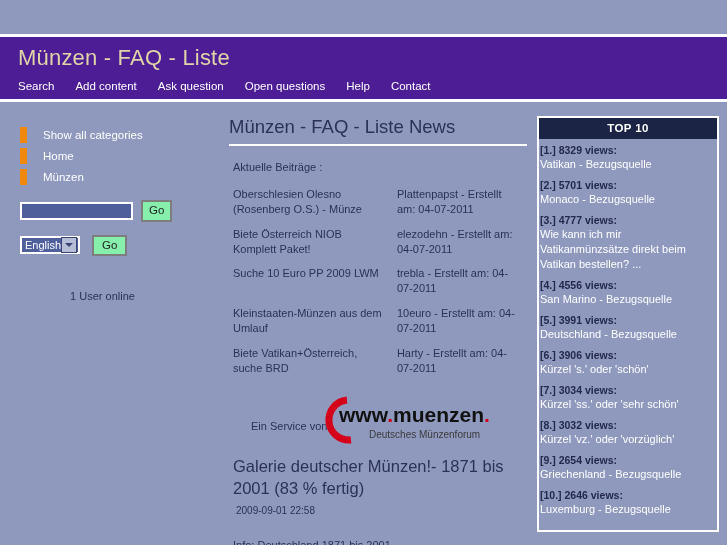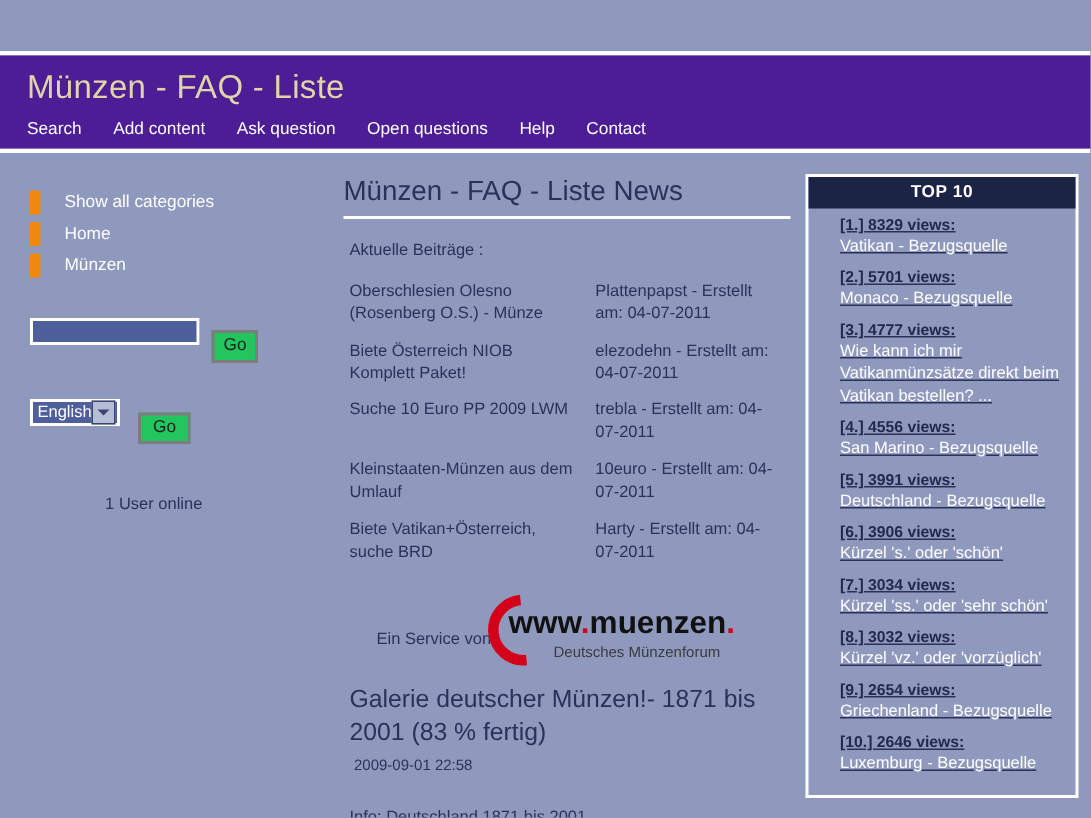--- a/index.html
+++ b/index.html
@@ -103,28 +103,27 @@
     height: 14px;
     background: #4f5f9c;
     border: 2px solid #ffffff;
     outline: none;
     color: #ffffff;
     font-size: 11px;
     font-family: "Liberation Sans", sans-serif;
     padding: 0 2px;
   }
   .go-button {
-    background: #22c55e;
+    background: #86efac;
     border: 2px solid #7d7d7d;
     color: #222222;
     font-size: 11.5px;
     font-family: "Liberation Sans", sans-serif;
     cursor: pointer;
     line-height: 1;
-    margin-top: 20px;
   }
   #search-go-button {
     margin-left: 8px;
     padding: 3px 6px;
   }
 
   #lang-form-row {
     display: flex;
     align-items: center;
     margin: 13px 0 0 20px;
@@ -266,22 +265,21 @@
   #top10-header {
     background: #1c2446;
     color: #ffffff;
     font-size: 11.5px;
     font-weight: bold;
     text-align: center;
     padding: 4px 0 5px 0;
     letter-spacing: 0.4px;
   }
   #top10-list {
-    padding: 4px 5px 7px 21px;
-    text-decoration: underline;
+    padding: 4px 5px 7px 1px;
   }
   .top10-entry {
     margin-bottom: 6px;
     cursor: pointer;
   }
   .top10-rank {
     font-size: 10.5px;
     font-weight: bold;
     color: #23294d;
     line-height: 1.35;

